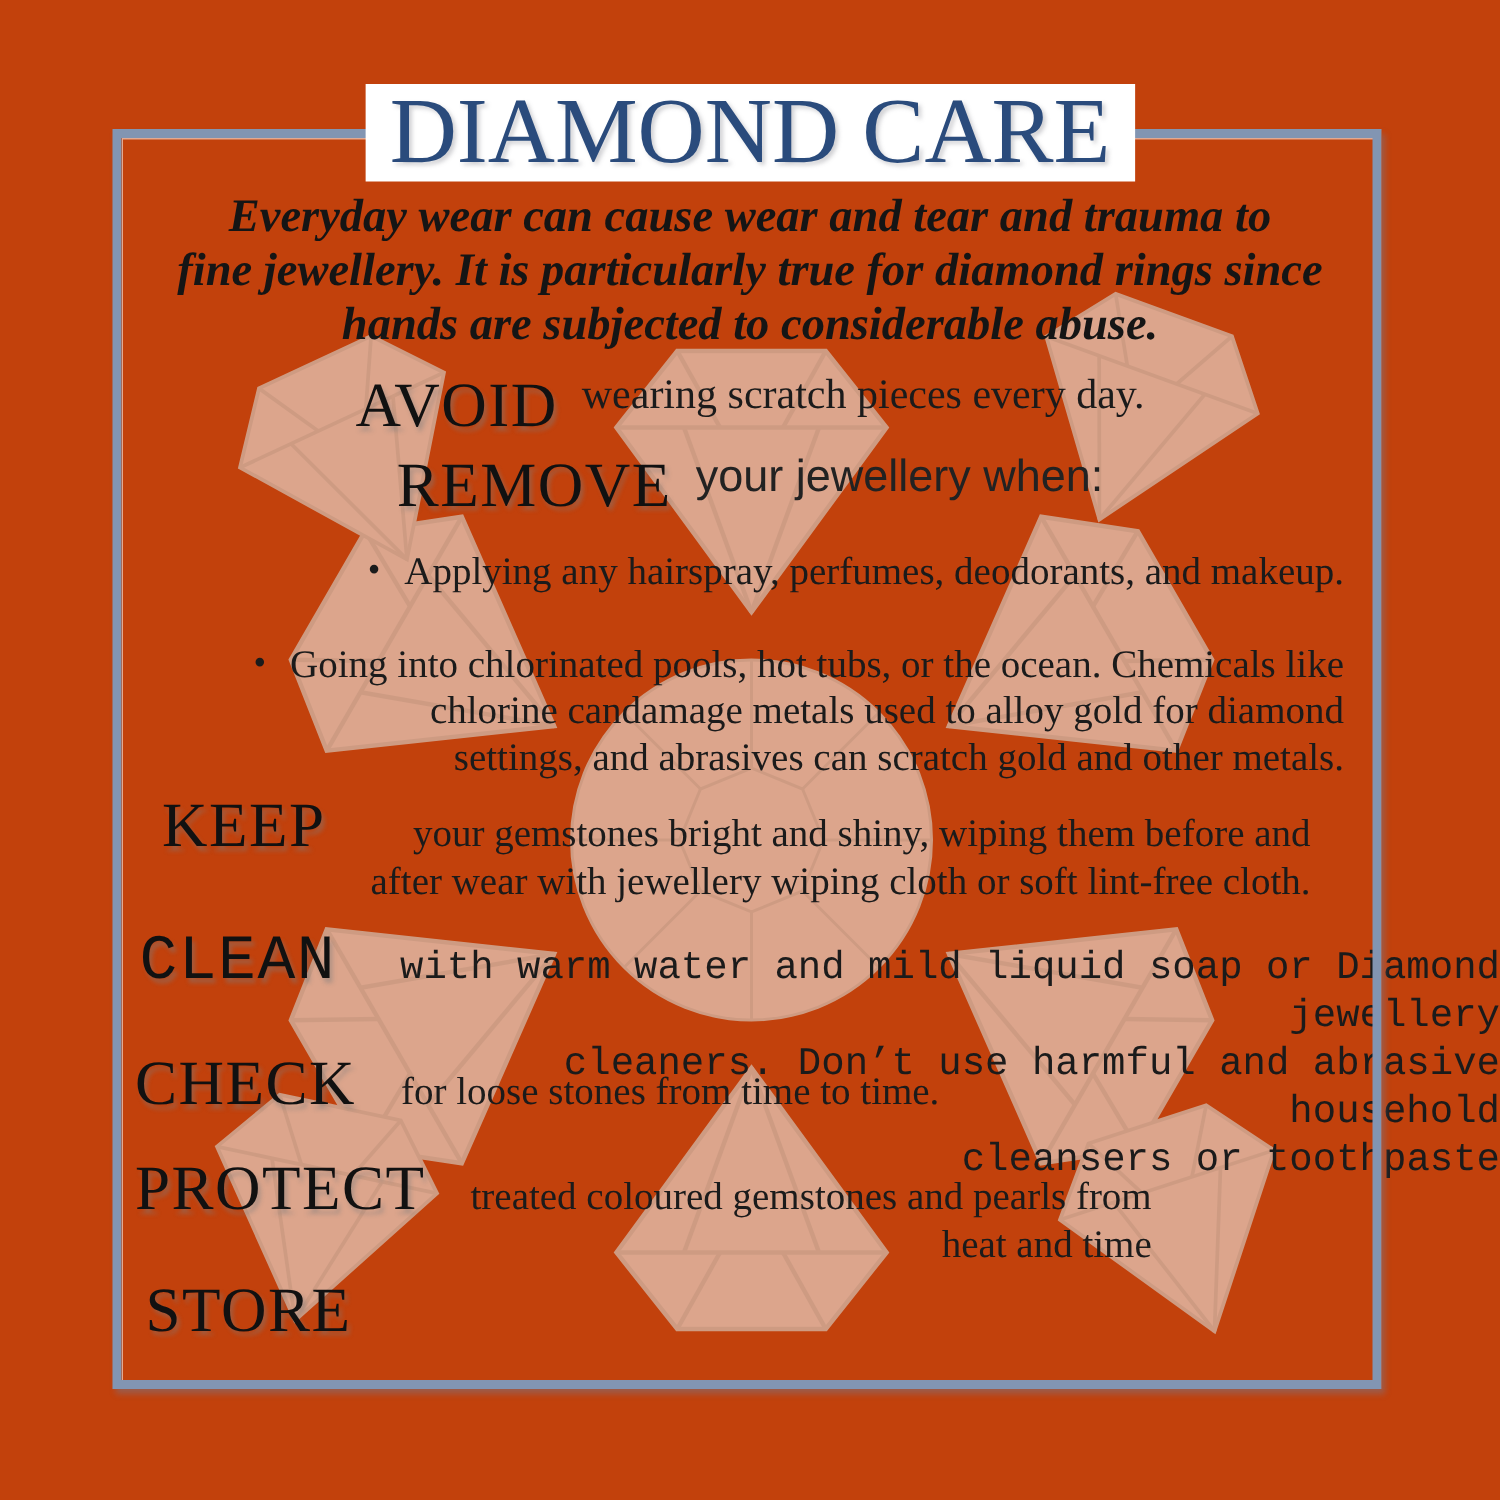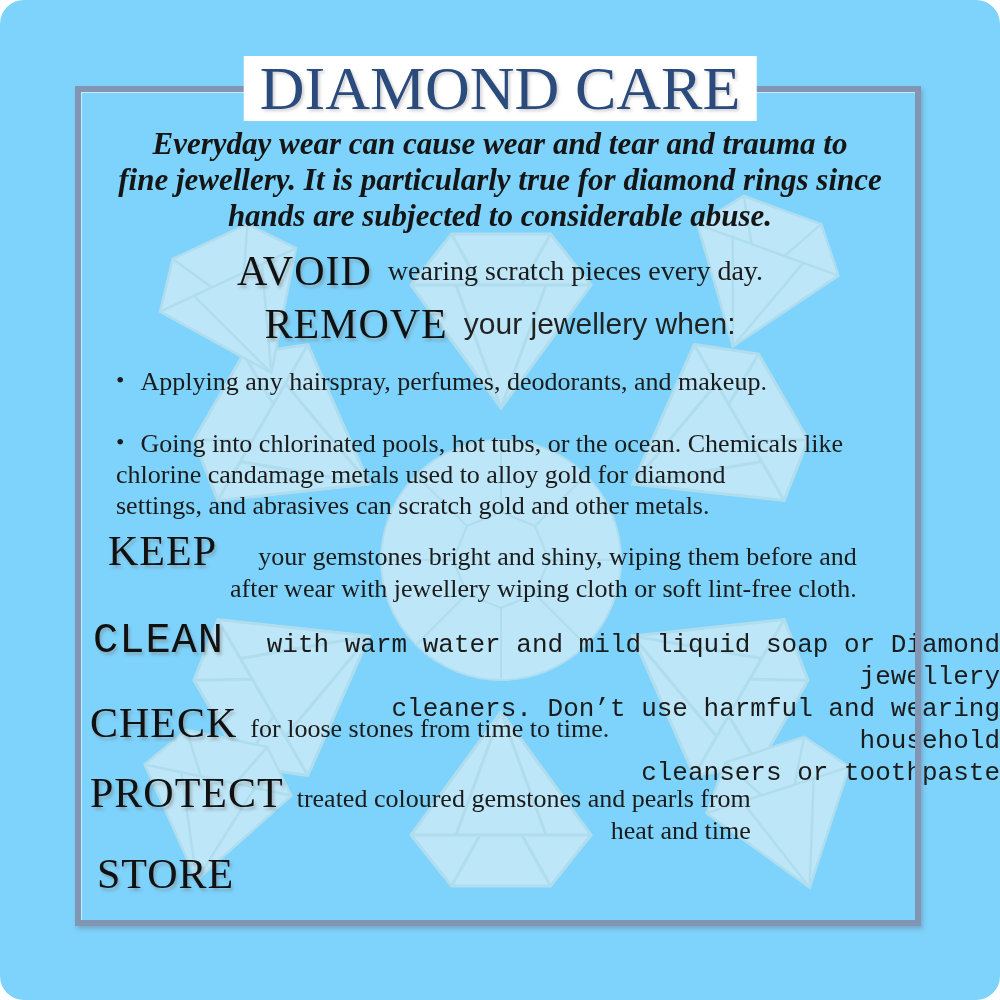--- a/index.html
+++ b/index.html
@@ -1,18 +1,18 @@
 <!DOCTYPE html>
 <html><head>
 <meta charset="utf-8">
 <style>
   html,body{margin:0;padding:0;background:#ffffff;}
   .page{
-    position:relative;width:1000px;height:1000px;background:#7dd3fc;overflow:hidden;
-    font-family:"Liberation Serif","DejaVu Serif",serif;color:#1b1b1b;border-radius:24px;
+    position:relative;width:1000px;height:1000px;background:#c2410c;overflow:hidden;
+    font-family:"Liberation Serif","DejaVu Serif",serif;color:#1b1b1b;
   }
   
   .watermark{position:absolute;left:78px;top:90px;width:840px;height:832px;z-index:0;opacity:.55;}
   
   .card{
     position:absolute;left:75px;top:86px;width:846px;height:840px;box-sizing:border-box;
     border:6px solid #8295b2;z-index:2;pointer-events:none;
     box-shadow:2px 3px 4px rgba(110,125,150,.45), inset 1px 1px 0 rgba(255,255,255,.55);
   }
   
@@ -25,38 +25,38 @@
   .layer{position:absolute;left:0;top:0;width:1000px;height:1000px;z-index:1;}
   
   .intro{
     position:absolute;top:126px;left:100px;width:800px;text-align:center;
     font-style:italic;font-weight:700;font-size:31px;line-height:36px;color:#151515;
   }
   .intro span{display:block;}
   
   .bigrow{
     position:absolute;left:85px;width:830px;display:flex;justify-content:center;
-    align-items:center;gap:16px;white-space:nowrap;
+    align-items:flex-start;gap:16px;white-space:nowrap;
   }
   .row-avoid{top:248px;}
   .row-remove{top:301px;}
   .bigword{
     font-size:42px;line-height:1.1;color:#111;letter-spacing:1px;
     text-shadow:2px 3px 3px rgba(125,125,125,.45);
   }
   .bigtail-serif{font-size:28px;color:#1b1b1b;}
   .bigtail-sans{font-family:"Liberation Sans","DejaVu Sans",sans-serif;font-size:30px;color:#222;}
   
-  .bullet{position:absolute;left:116px;width:800px;text-align:left;font-size:26px;line-height:31px;color:#1b1b1b;}
+  .bullet{position:absolute;left:96px;width:800px;text-align:right;font-size:26px;line-height:31px;color:#1b1b1b;}
   .bullet-1{top:365px;}
   .bullet-2{top:427px;}
   .bullet .bline{display:block;}
   .bullet .bdot{display:inline-block;margin-right:16px;font-size:24px;vertical-align:2px;}
   
-  .carerow{position:absolute;display:flex;align-items:baseline;gap:13px;}
+  .carerow{position:absolute;display:flex;align-items:baseline;gap:30px;}
   .carerow .bigword{flex:0 0 auto;}
   .caretext{font-size:26px;line-height:32px;color:#1b1b1b;text-align:right;}
   .caretext span{display:block;}
   .row-keep{left:108px;top:528px;}
   .row-clean{left:93px;top:618px;font-family:Liberation Mono, monospace;}
   .row-check{left:90px;top:700px;}
   .row-protect{left:90px;top:770px;}
   .row-store{left:97px;top:851px;}
   .wm-line{stroke:#d9e6e4;stroke-width:2;fill:none;}
   .wm-shape{stroke:#d9e6e4;stroke-width:2;fill:#f2f7f6;}
@@ -139,21 +139,21 @@
       <span class="caretext">
         <span>your gemstones bright and shiny, wiping them before and</span>
         <span>after wear with jewellery wiping cloth or soft lint-free cloth.</span>
       </span>
     </div>
 
     <div class="carerow row-clean">
       <span class="bigword">CLEAN</span>
       <span class="caretext">
         <span>with warm water and mild liquid soap or Diamond jewellery</span>
-        <span>cleaners. Don’t use harmful and wearing household</span>
+        <span>cleaners. Don’t use harmful and abrasive household</span>
         <span>cleansers or toothpaste</span>
       </span>
     </div>
 
     <div class="carerow row-check">
       <span class="bigword">CHECK</span>
       <span class="caretext">
         <span>for loose stones from time to time.</span>
       </span>
     </div>

